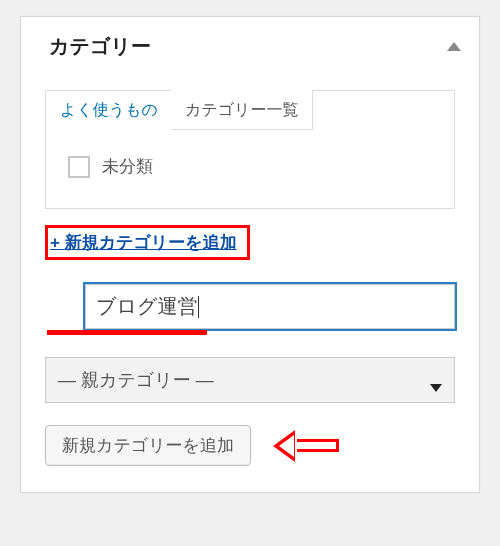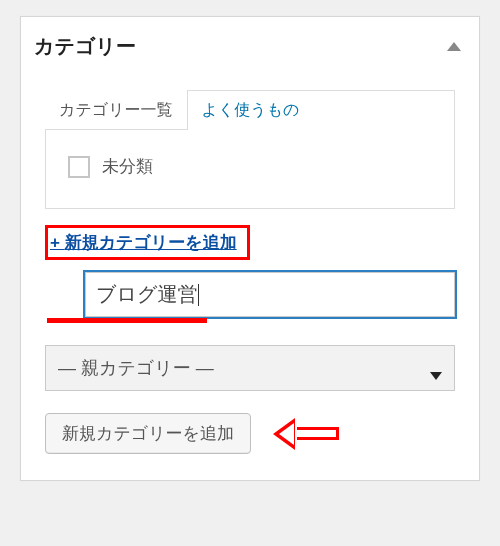--- a/index.html
+++ b/index.html
@@ -21,21 +21,21 @@
   .metabox {
     background: #ffffff;
     border: 1px solid #d6d6d6;
     box-shadow: 0 0 0 1px #eeeeee;
     box-sizing: border-box;
   }
   .metabox-header {
     display: flex;
     justify-content: space-between;
     align-items: center;
-    padding: 16px 18px 10px 13px;
+    padding: 16px 18px 10px 28px;
   }
   .metabox-title {
     font-size: 20px;
     font-weight: 700;
     color: #222;
     margin: 0;
   }
   .toggle-indicator {
     width: 0;
     height: 0;
@@ -114,21 +114,21 @@
   .add-new-link {
     color: #0b4fa3;
     font-size: 17px;
     font-weight: 700;
     text-decoration: underline;
     cursor: pointer;
     white-space: nowrap;
   }
   
   .name-input-wrap{
-    margin-top: 12px;
+    margin-top: 24px;
     position: relative;
     padding-left: 40px;
   }
   .name-input {
     width: 100%;
     box-sizing: border-box;
     font-size: 20px;
     padding: 8px 10px;
     border: 1px solid #c9c9c9;
     outline: 2px solid #2b7fc2;
@@ -233,25 +233,25 @@
 
     <div class="metabox-header">
       <h2 class="metabox-title">カテゴリー</h2>
       <span class="toggle-indicator"></span>
     </div>
 
     <div class="metabox-body">
 
       <div class="tab-wrap">
         <div class="tab-row">
+          <div class="tab tab-inactive">
+            <span>よく使うもの</span>
+          </div>
           <div class="tab tab-active">
             <span>カテゴリー一覧</span>
-          </div>
-          <div class="tab tab-inactive">
-            <span>よく使うもの</span>
           </div>
         </div>
 
         <div class="cat-list">
           <div class="cat-item">
             <span class="cat-checkbox"></span>
             <span class="cat-label">未分類</span>
           </div>
         </div>
       </div>

